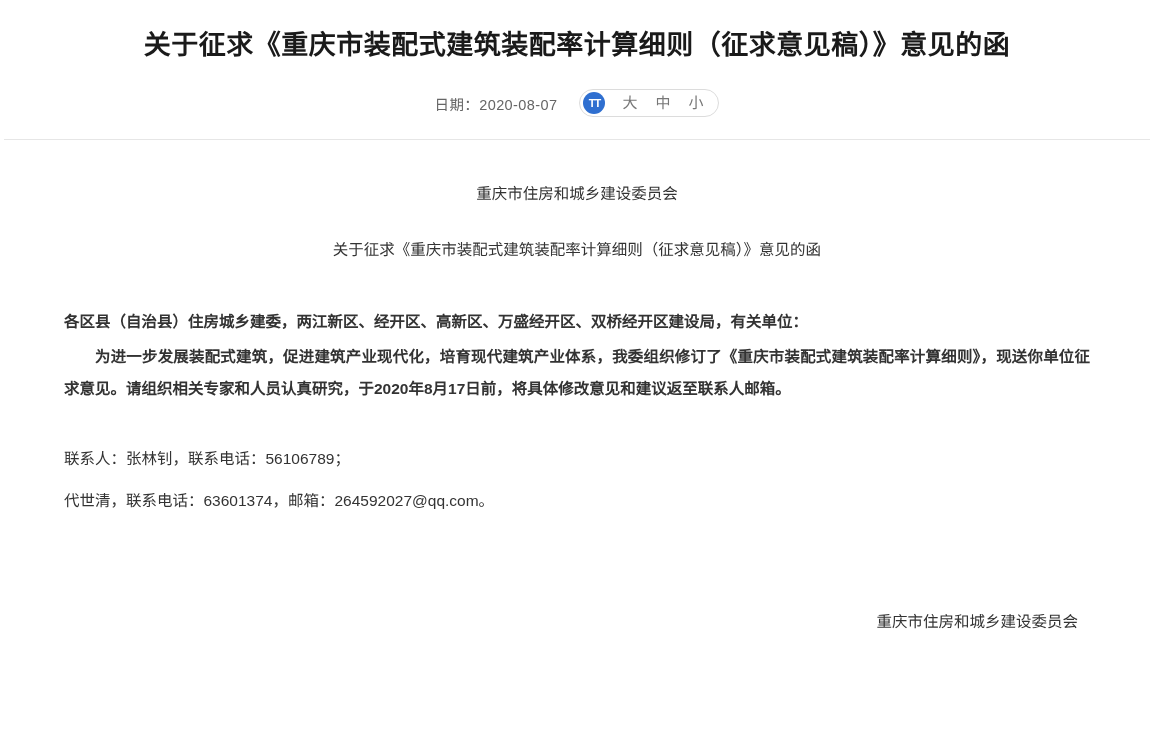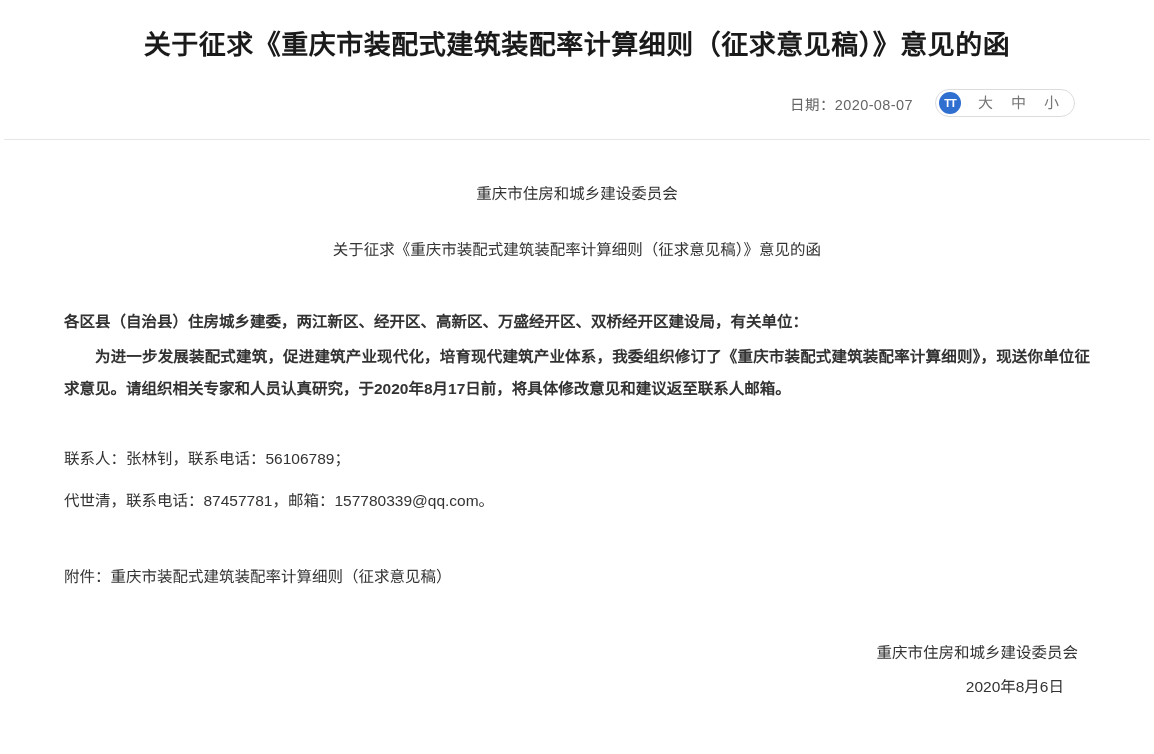--- a/index.html
+++ b/index.html
@@ -31,21 +31,21 @@
     color: #1a1a1a;
     letter-spacing: 0.5px;
     line-height: 1.45;
     text-align: center;
     margin: 0;
     padding: 0 0 6px 0;
   }
   .meta-bar {
     display: flex;
     align-items: center;
-    justify-content: flex-end;
+    justify-content: center;
     gap: 22px;
     padding: 18px 0 22px 0;
     font-size: 14.5px;
     color: #666666;
   }
   .meta-date {
     letter-spacing: 0.4px;
   }
   .font-size-group {
     display: flex;
@@ -156,27 +156,25 @@
   <div class="doc-body">
     <p class="center-line">重庆市住房和城乡建设委员会</p>
     <p class="center-line second">关于征求《重庆市装配式建筑装配率计算细则（征求意见稿）》意见的函</p>
 
     <p class="para">各区县（自治县）住房城乡建委，两江新区、经开区、高新区、万盛经开区、双桥经开区建设局，有关单位：</p>
     <p class="para indent">为进一步发展装配式建筑，促进建筑产业现代化，培育现代建筑产业体系，我委组织修订了《重庆市装配式建筑装配率计算细则》，现送你单位征求意见。请组织相关专家和人员认真研究，于2020年8月17日前，将具体修改意见和建议返至联系人邮箱。</p>
 
     <div class="gap-lg"></div>
 
     <p class="contact-line">联系人：张林钊，联系电话：56106789；</p>
-    <p class="contact-line">代世清，联系电话：87457781，邮箱：157780339@qq.com。</p>
+    <p class="contact-line">代世清，联系电话：63601374，邮箱：264592027@qq.com。</p>
 
     <div class="gap-lg"></div>
 
-    <p class="attach-line">附件：重庆市装配式建筑装配率计算细则（征求意见稿）</p>
 
     <div class="gap-lg"></div>
   </div>
 
   <div class="signature">
     <div>重庆市住房和城乡建设委员会</div>
-    <div class="sig-date">2020年8月6日</div>
   </div>
 
 </div>
 
 </body></html>

